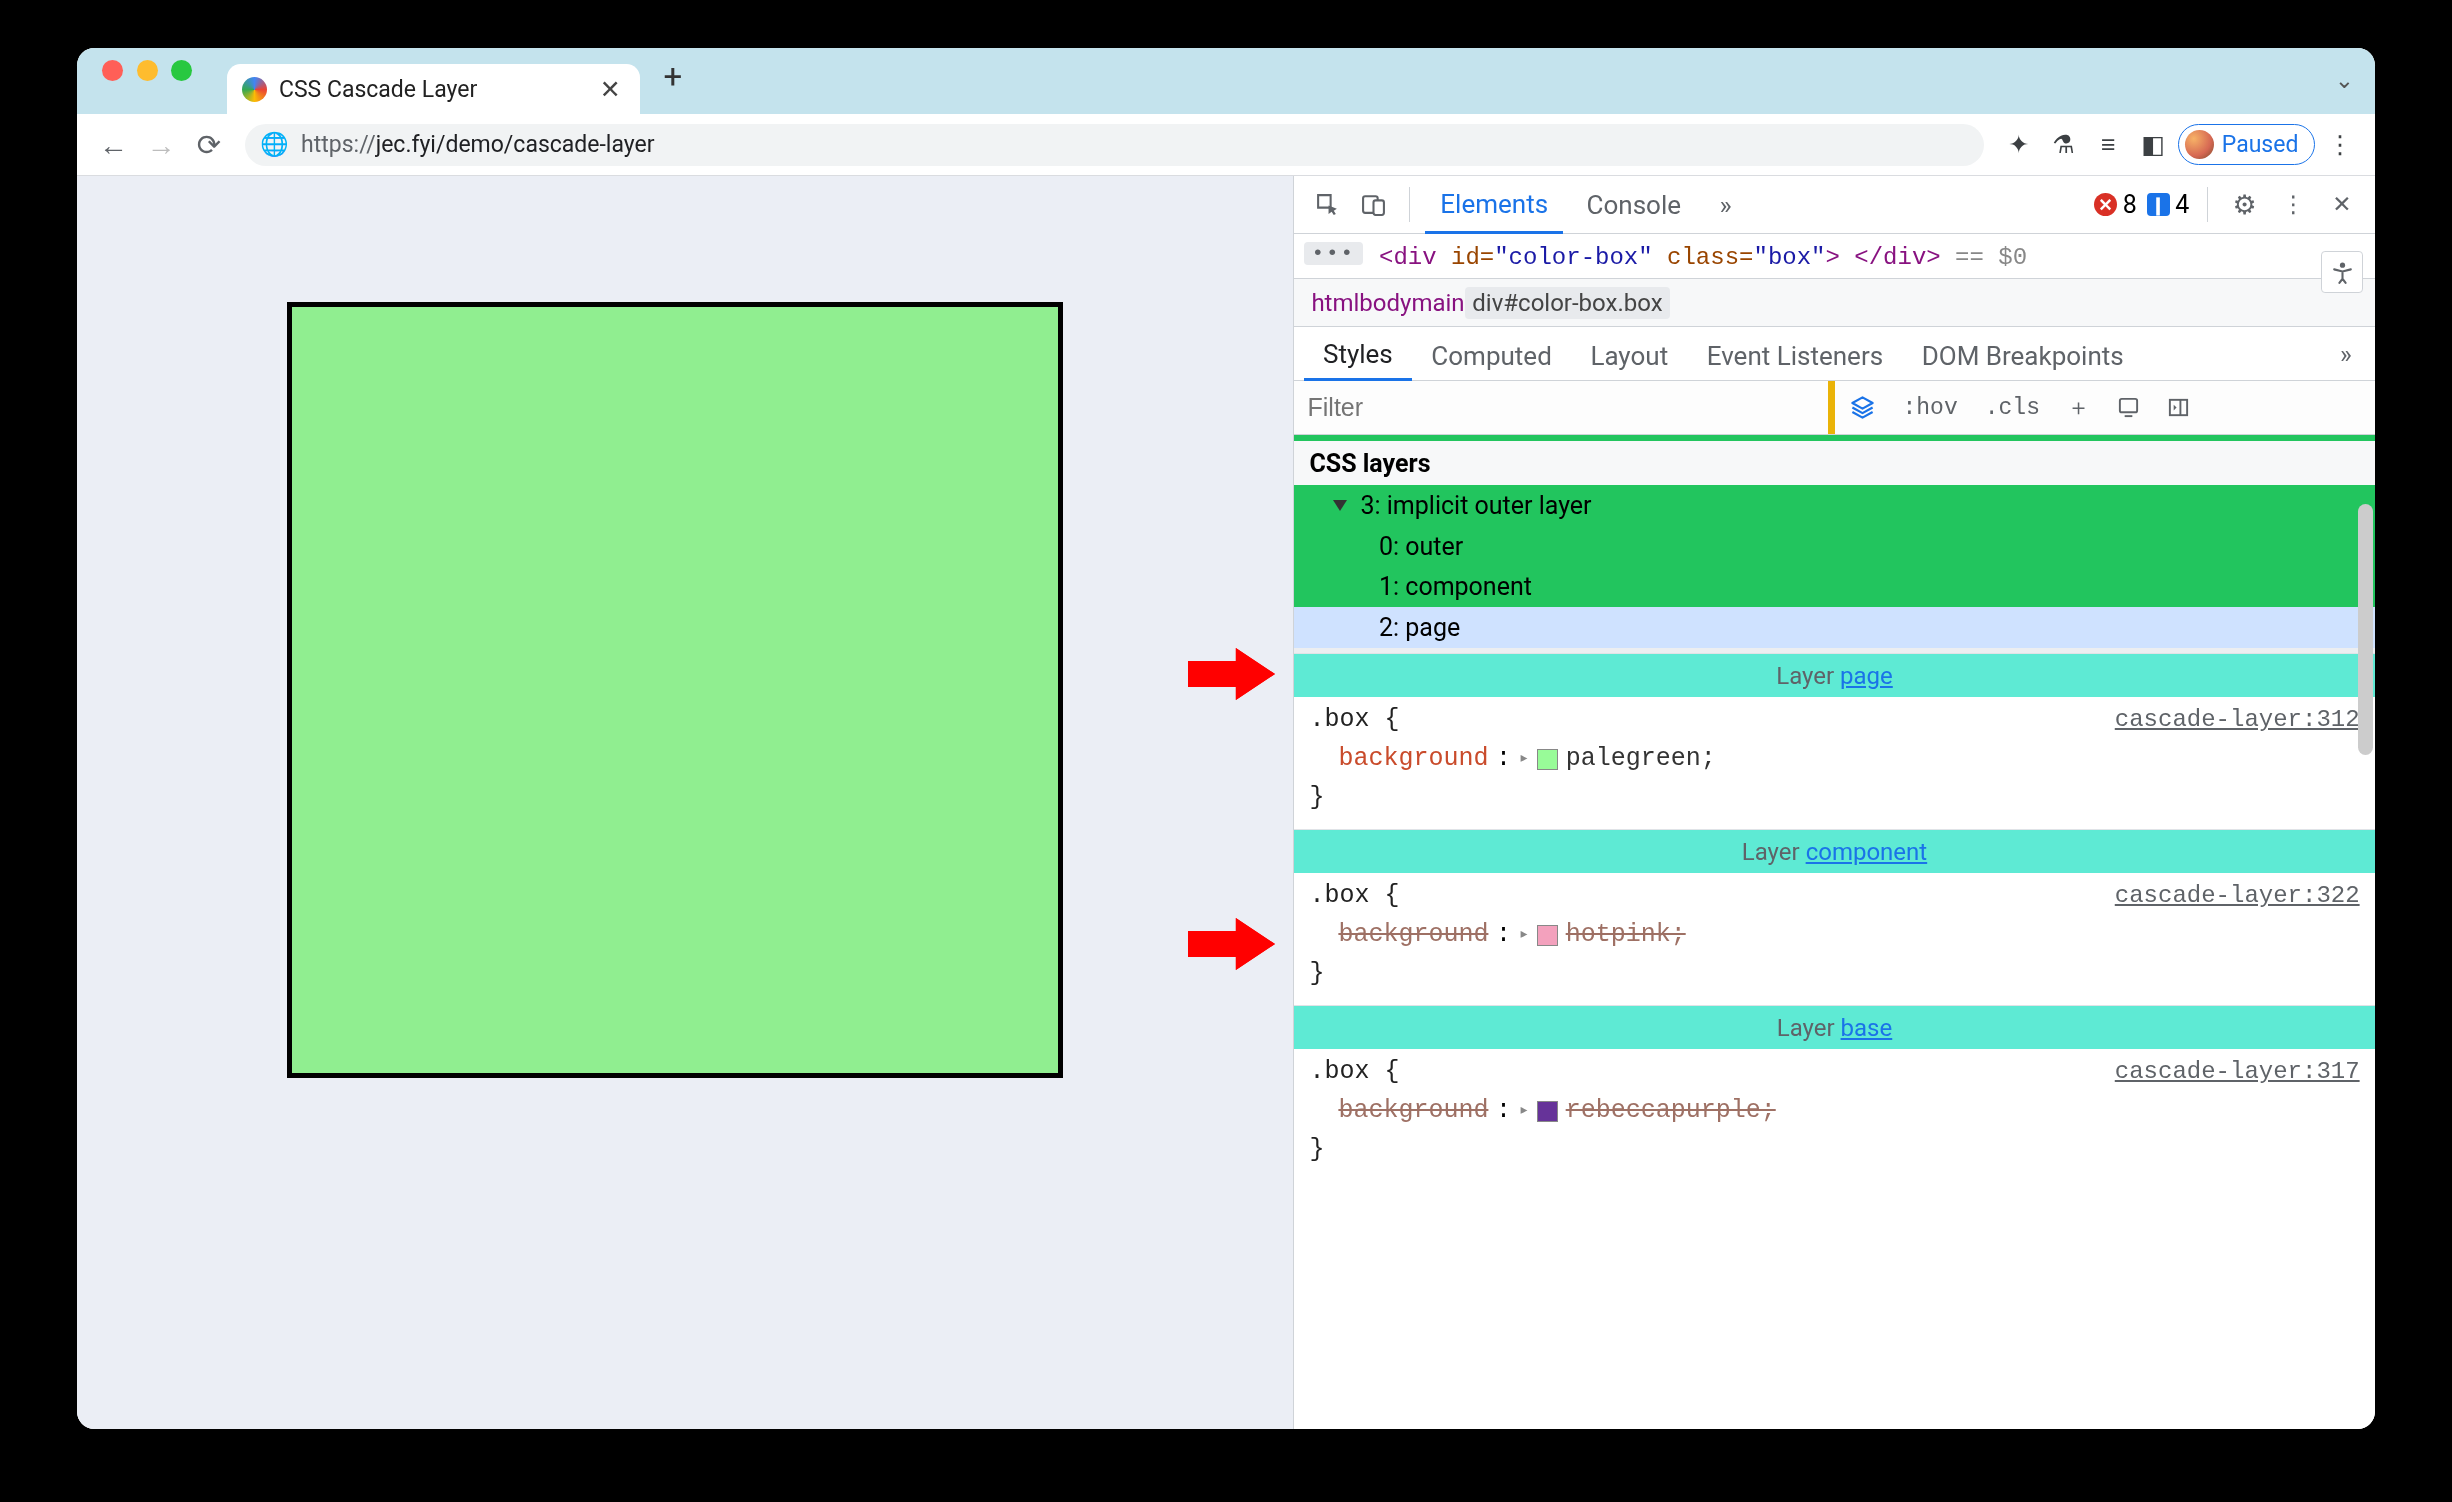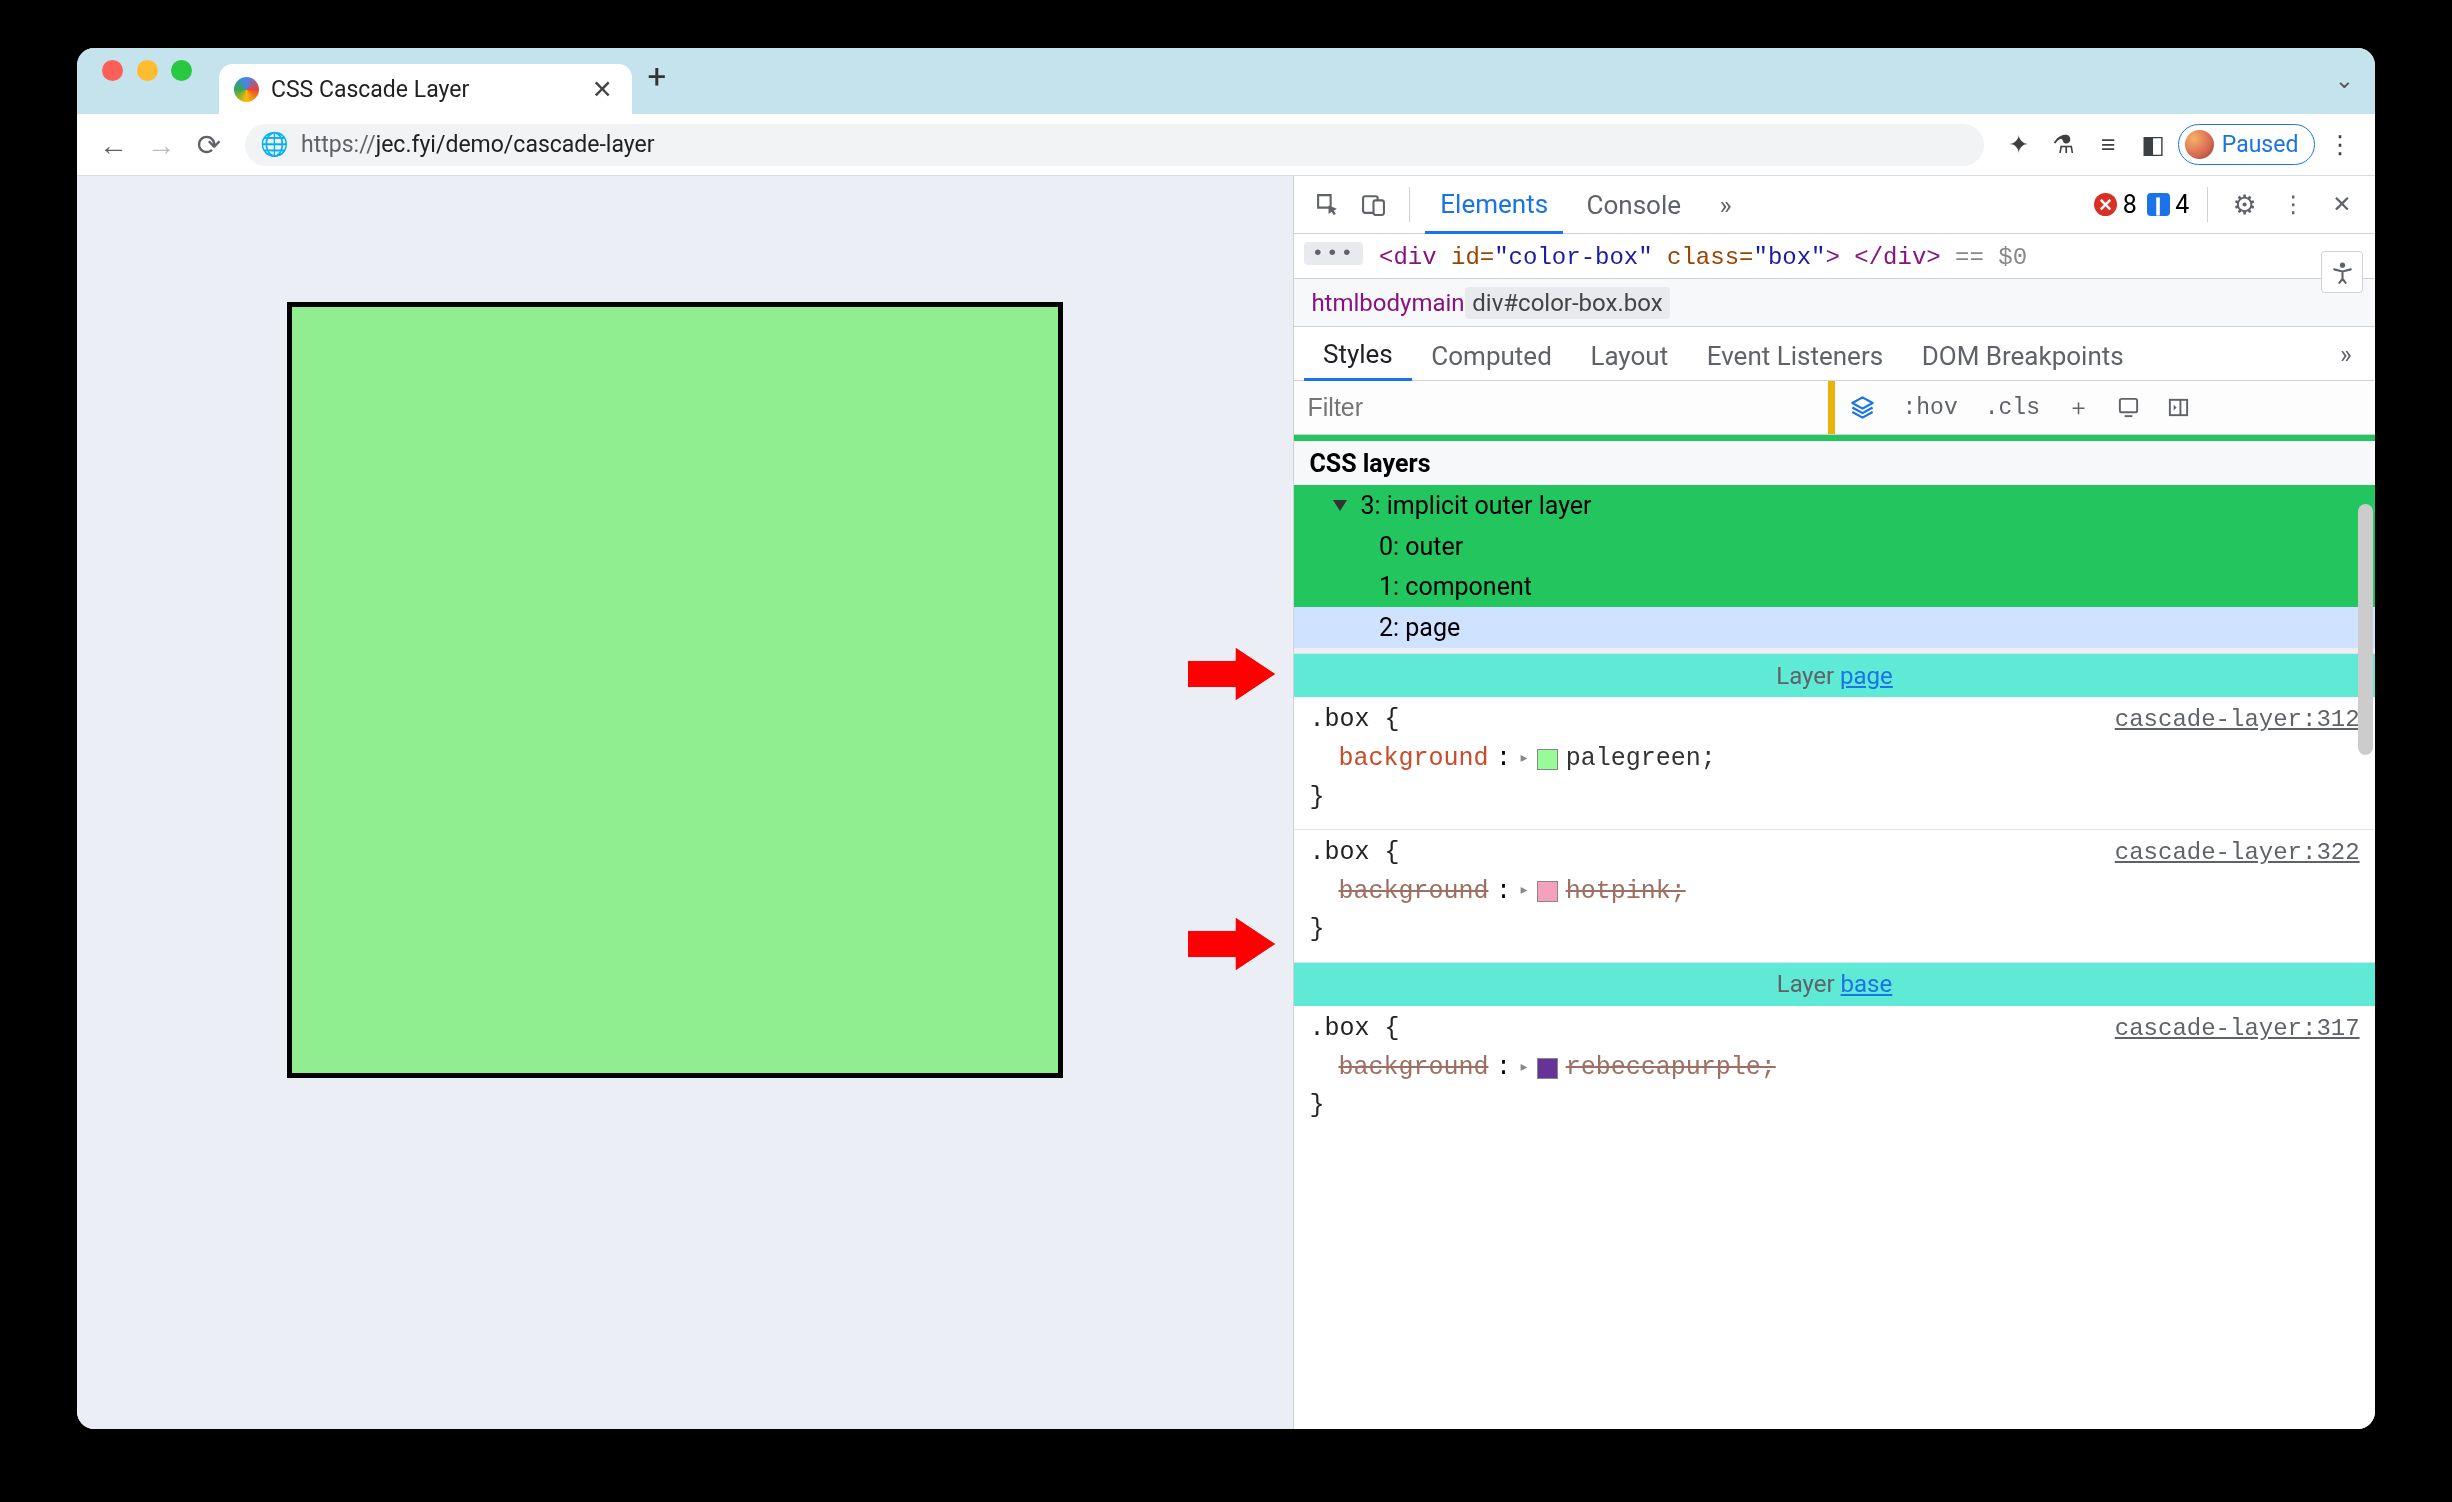--- a/index.html
+++ b/index.html
@@ -23,20 +23,21 @@
     box-shadow: 0 29px 58px rgba(0,0,0,0.5), 0 0 0 1px rgba(0,0,0,0.1);
     overflow: hidden;
   }
   .tab-strip {
     height: 66px;
     background: #c4e3ed;
     display: flex;
     align-items: flex-end;
     padding-left: 25px;
     position: relative;
+    gap: 8px;
   }
   .traffic-lights { display:flex; gap:13.5px; align-items:center; height:100%; padding-bottom:21px; margin-right:27px;}
   .traffic-dot { width:21px; height:21px; border-radius:50%; }
   .dot-red{background:#ff5f57;} .dot-yellow{background:#febc2e;} .dot-green{background:#28c840;}
   .browser-tab {
     background:#fff;
     height:50px;
     width:413px;
     border-top-left-radius:13.5px;
     border-top-right-radius:13.5px;
@@ -311,20 +312,23 @@
         <span class="prop ">background</span>
                 <span class="">:</span>
         <span class="tri">▸</span>
         <span class="swatch sw-palegreen"></span>
         <span class="val ">palegreen;</span>
       </div>
       <div><span class="brace">}</span></div>
     </div>
           </div>
           <div class="rule-block">
+    <div class="rule-head">
+      <span>Layer <a class="layer-link">component</a></span>
+    </div>
     <div class="rule-body mono">
       <div><span class="selector">.box</span> <span class="brace">{</span>
         <a class="src-link src-right">cascade-layer:322</a>
       </div>
       <div class="decl">
         <span class="prop struck">background</span>
                 <span class="struck">:</span>
         <span class="tri">▸</span>
         <span class="swatch sw-hotpink"></span>
         <span class="val struck">hotpink;</span>

